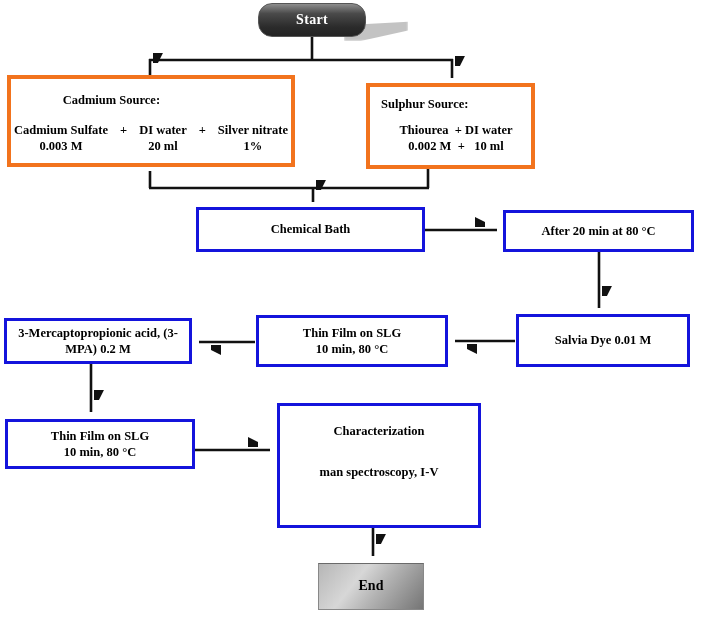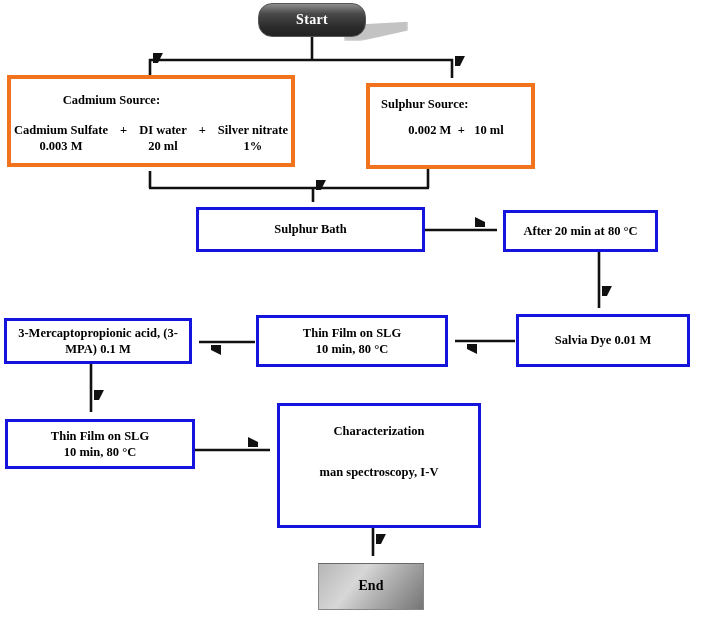--- a/index.html
+++ b/index.html
@@ -36,21 +36,21 @@
   .cad-row{display:flex;justify-content:center;align-items:flex-start;gap:9px;margin-top:13px;width:100%;}
   .cad-col{display:flex;flex-direction:column;align-items:center;}
   .plus-top{padding:0 3px;}
 
   
   .sulphur{left:366px;top:83px;width:169px;height:86px;justify-content:flex-start;align-items:flex-start;padding:9px 0 0 11px;}
   .sul-lines{width:100%;text-align:center;margin-top:9px;}
   .pre{white-space:pre-wrap;}
 
   .chembath{left:196px;top:207px;width:229px;height:45px;}
-  .after20{left:503px;top:210px;width:155px;height:42px;}
+  .after20{left:503px;top:210px;width:191px;height:42px;}
   .salvia{left:516px;top:314px;width:174px;height:53px;}
   .tf1{left:256px;top:315px;width:192px;height:52px;}
   .mpa{left:4px;top:318px;width:188px;height:46px;}
   .tf2{left:5px;top:419px;width:190px;height:50px;}
 
   .char{left:277px;top:403px;width:204px;height:125px;justify-content:flex-start;padding-top:17px;}
   .char-body{margin-top:24px;}
 
   .end-node{left:318px;top:563px;width:106px;height:47px;font-size:14px;
     background:linear-gradient(128deg,#b6b6b6 0%,#d7d7d7 36%,#b3b3b3 58%,#757575 100%);
@@ -114,44 +114,45 @@
       <div class="cad-col">
         <span>Silver nitrate</span>
         <span>1%</span>
       </div>
     </div>
   </div>
 
   <div class="node orange sulphur">
     <div>Sulphur Source:</div>
     <div class="sul-lines">
+      <div class="pre">Thiourea  + DI water</div>
       <div class="pre">0.002 M  +   10 ml</div>
     </div>
   </div>
 
   <div class="node blue chembath">
-    <div>Sulphur Bath</div>
+    <div>Chemical Bath</div>
   </div>
 
   <div class="node blue after20">
     <div>After 20 min at 80 °C</div>
   </div>
 
   <div class="node blue salvia">
     <div>Salvia Dye 0.01 M</div>
   </div>
 
   <div class="node blue tf1">
     <div>Thin Film on SLG</div>
     <div>10 min, 80 °C</div>
   </div>
 
   <div class="node blue mpa">
     <div>3-Mercaptopropionic acid, (3-</div>
-    <div>MPA) 0.1 M</div>
+    <div>MPA) 0.2 M</div>
   </div>
 
   <div class="node blue tf2">
     <div>Thin Film on SLG</div>
     <div>10 min, 80 °C</div>
   </div>
 
   <div class="node blue char">
     <div>Characterization</div>
     <div class="char-body">

